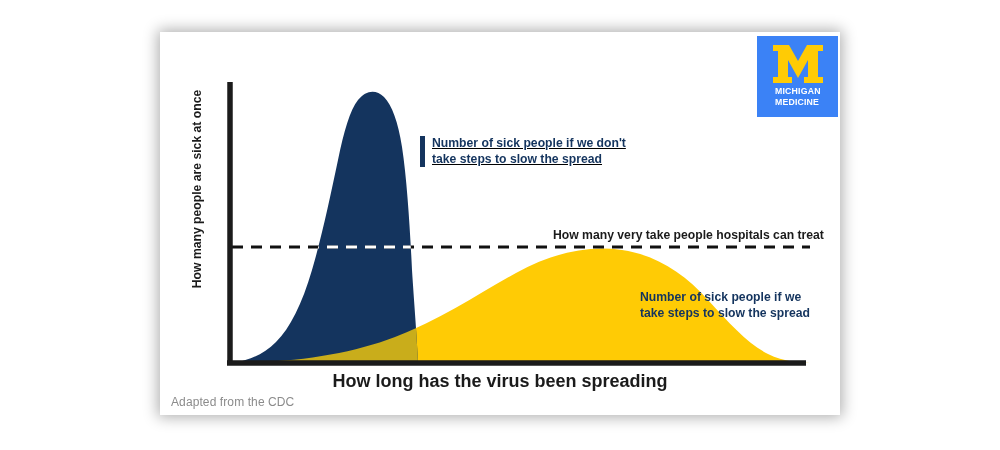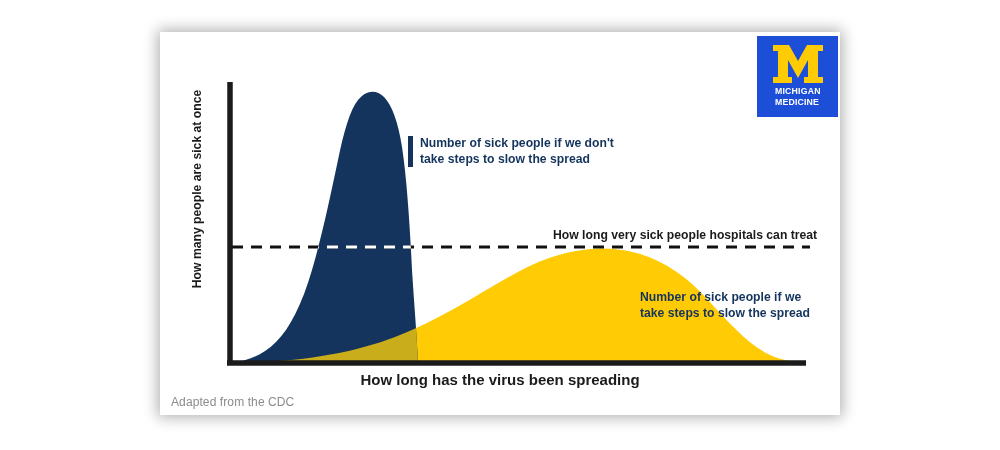--- a/index.html
+++ b/index.html
@@ -42,21 +42,21 @@
     top: 0;
     display: block;
   }
   
   #logo {
     position: absolute;
     left: 597px;
     top: 4px;
     width: 81px;
     height: 81px;
-    background: #1d4ed8;
+    background: #3b82f6;
     display: flex;
     flex-direction: column;
     align-items: center;
     justify-content: flex-start;
     box-sizing: border-box;
     padding-top: 7px;
   }
   #logo-m {
     display: block;
   }
@@ -86,22 +86,23 @@
   .legend-bar.maize { background: #ffcb05; }
   .legend-text {
     font-family: "Liberation Sans", sans-serif;
     font-weight: bold;
     font-size: 12.2px;
     line-height: 15.5px;
     color: #14345e;
     white-space: pre-line;
   }
   #legend-navy {
-    left: 248px;
+    left: 260px;
     top: 104px;
+    text-decoration: underline;
   }
   #legend-maize {
     left: 468px;
     top: 258px;
     justify-content: space-between;
   }
   #capacity-label {
     position: absolute;
     left: 393px;
     top: 196px;
@@ -113,21 +114,21 @@
     white-space: nowrap;
   }
   #x-axis-label {
     position: absolute;
     left: 0;
     top: 339px;
     width: 680px;
     text-align: center;
     font-family: "Liberation Sans", sans-serif;
     font-weight: bold;
-    font-size: 15px;
+    font-size: 18px;
     color: #1b1b1b;
   }
   #y-axis-label {
     position: absolute;
     left: -68px;
     top: 150px;
     width: 210px;
     text-align: center;
     transform: rotate(-90deg);
     transform-origin: center center;
@@ -220,21 +221,21 @@
         </g>
 
         <line x1="70" y1="50" x2="70" y2="333" stroke="#1b1b1b" stroke-width="5.5"></line>
         <line x1="67" y1="331" x2="646" y2="331" stroke="#1b1b1b" stroke-width="5.5"></line>
       </svg>
 
       <div id="y-axis-label">How many people are sick at once</div>
 
       <div id="x-axis-label">How long has the virus been spreading</div>
 
-      <div id="capacity-label">How long very sick people hospitals can treat</div>
+      <div id="capacity-label">How many very take people hospitals can treat</div>
 
       <div id="legend-navy" class="legend">
         <span class="legend-bar navy"></span>
         <span class="legend-text">Number of sick people if we don't
 take steps to slow the spread</span>
       </div>
 
       <div id="legend-maize" class="legend">
         <span class="legend-bar maize"></span>
         <span class="legend-text">Number of sick people if we

